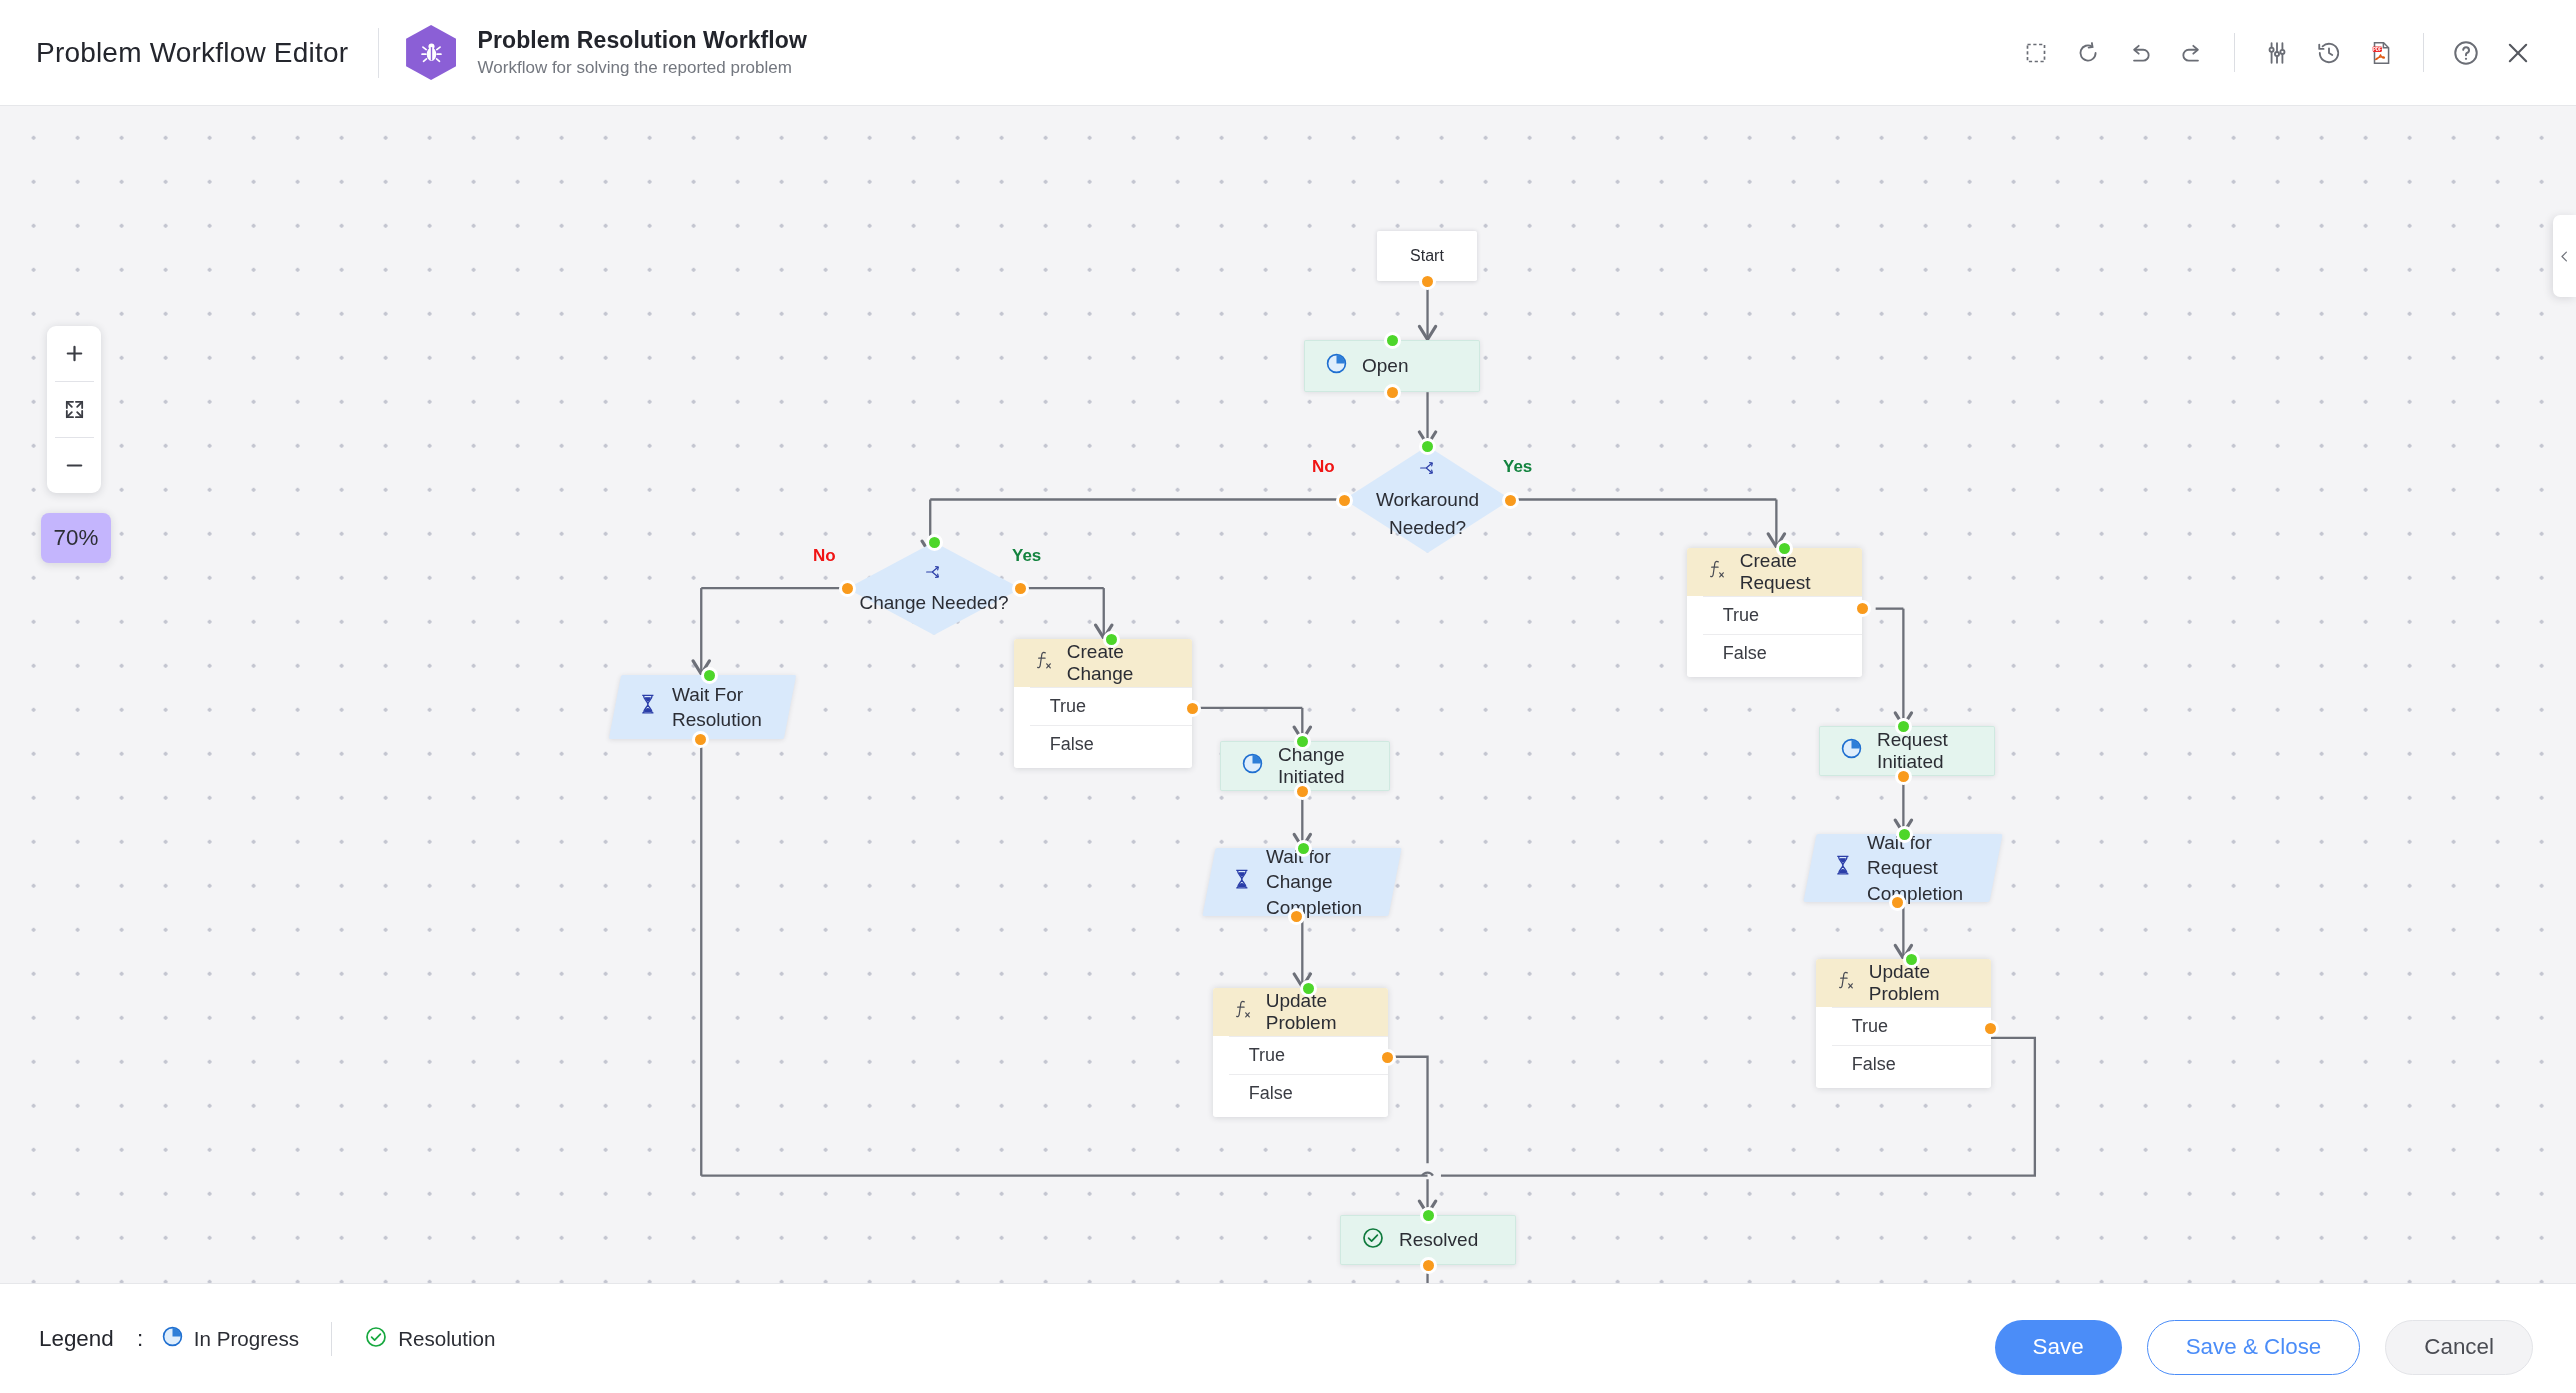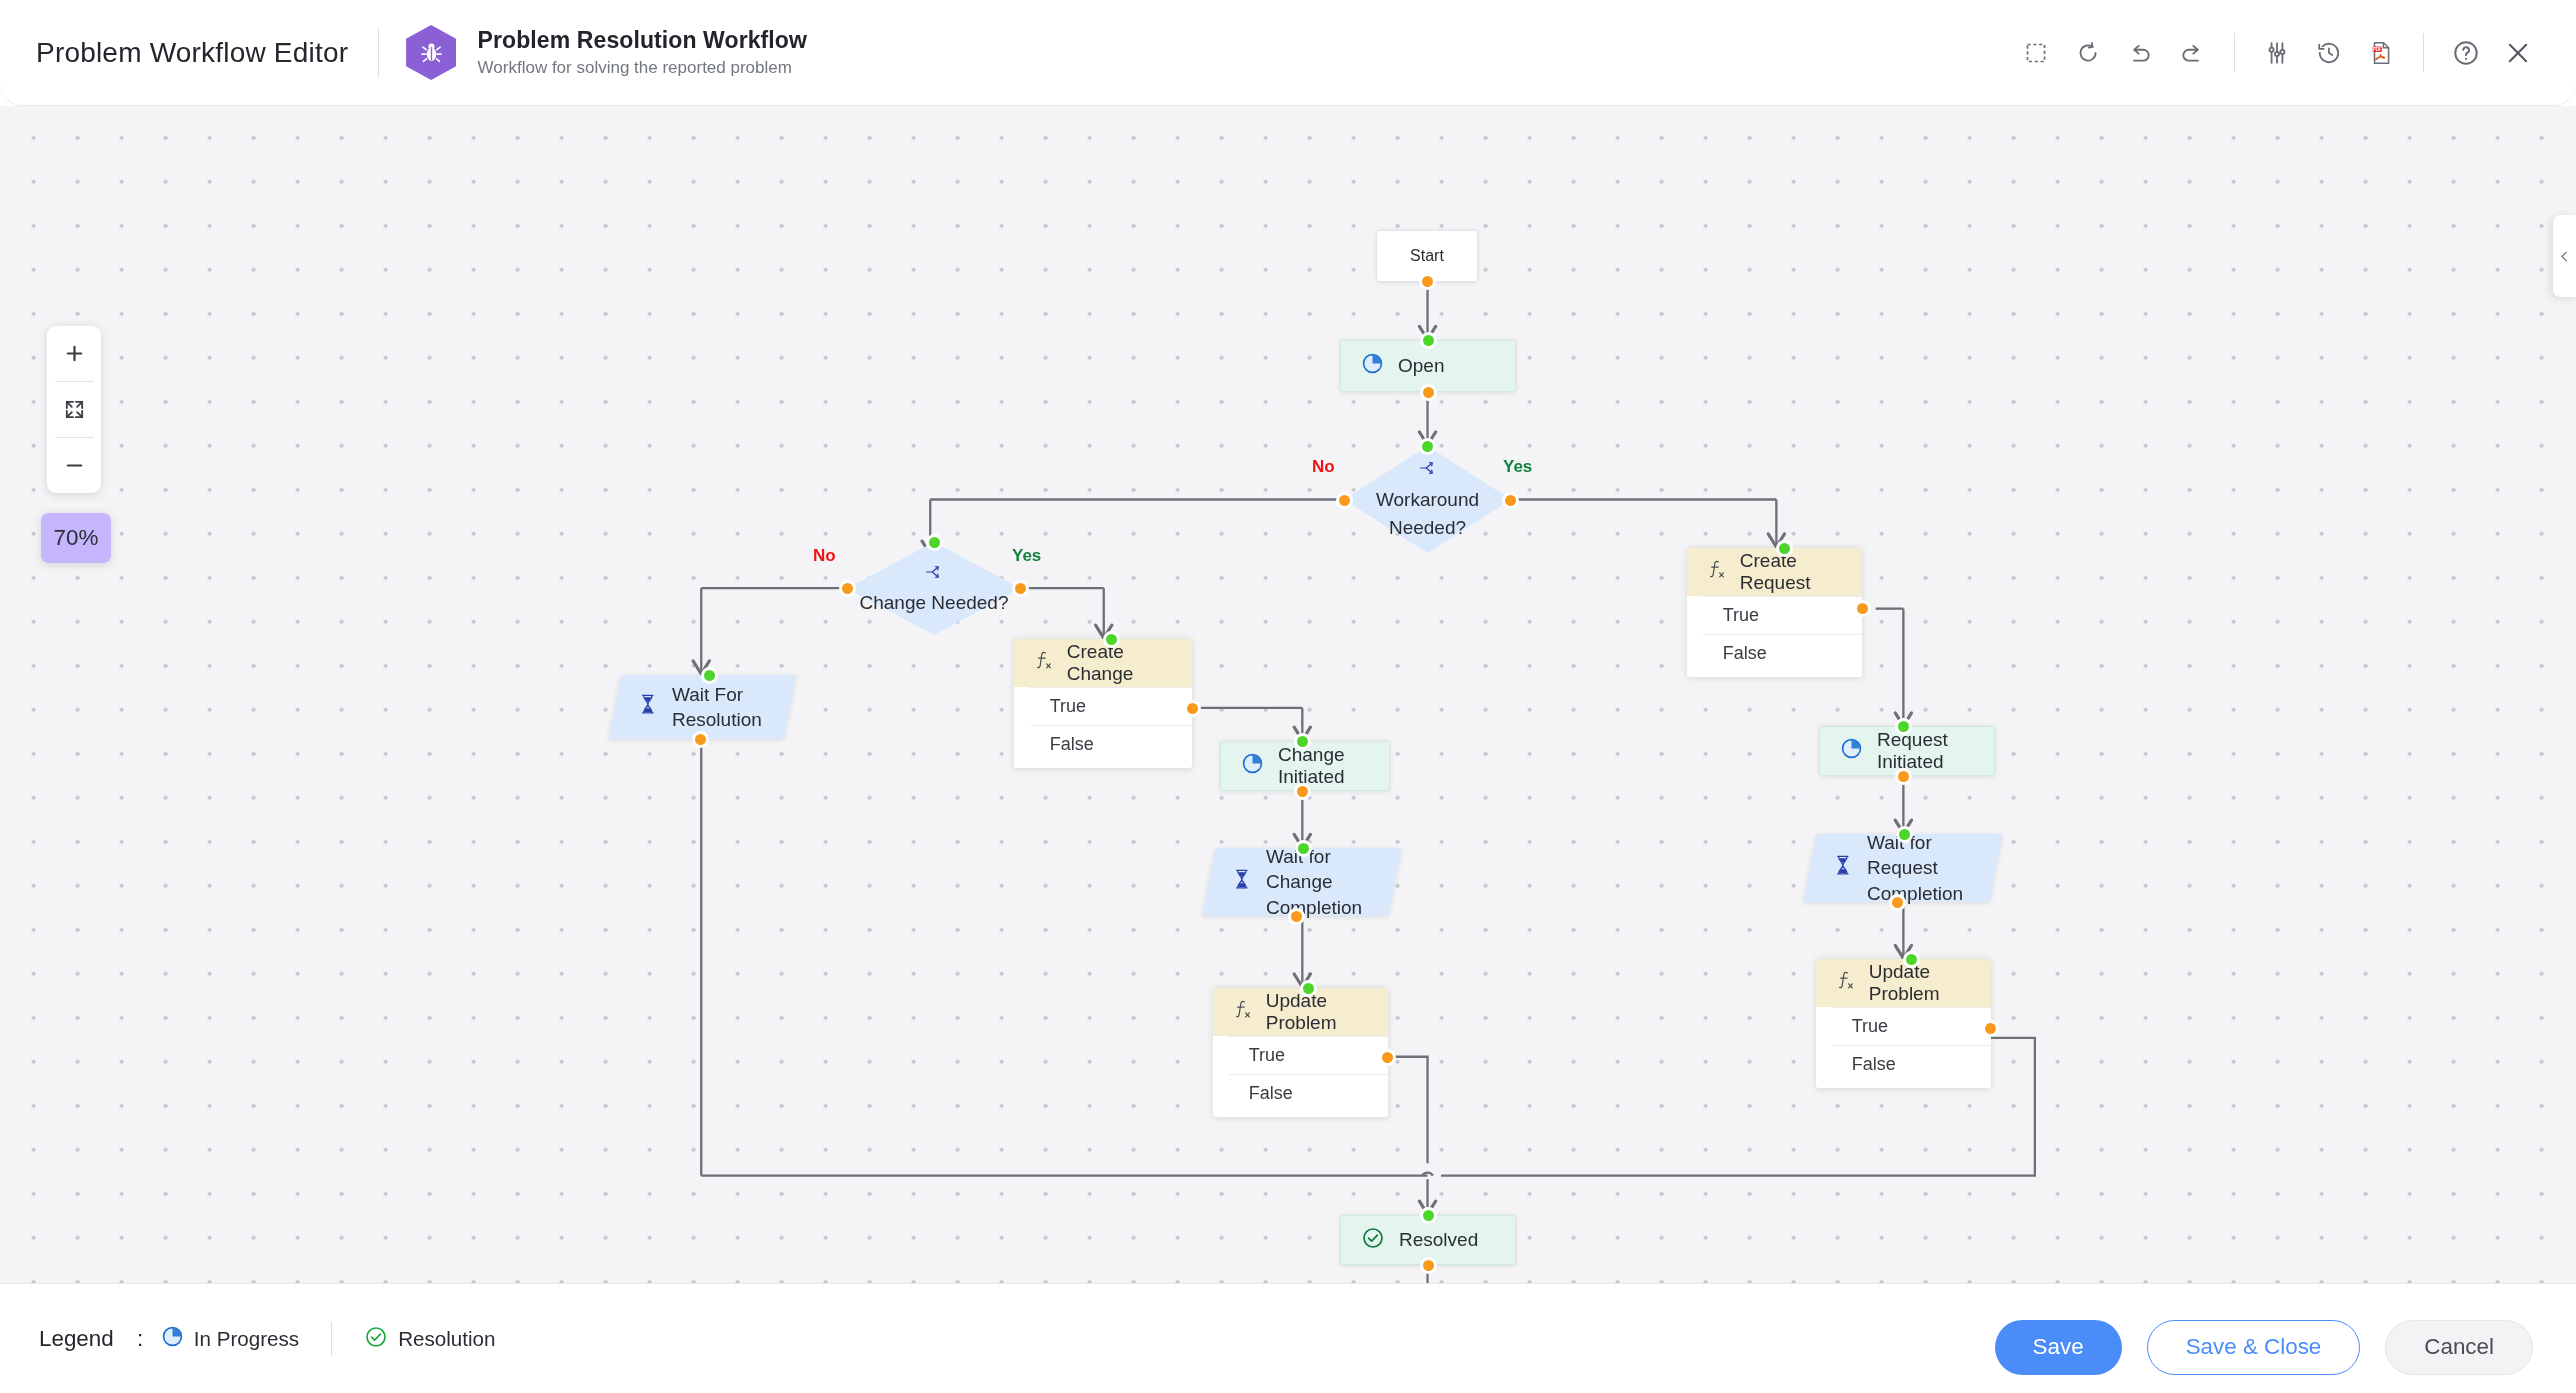--- a/index.html
+++ b/index.html
@@ -8,21 +8,21 @@
     font-family: "Liberation Sans", sans-serif;
     background: #ffffff; overflow: hidden;
   }
   .app { position: relative; width: 2576px; height: 1394px; display: flex; flex-direction: column; }
 
   
   .header {
     height: 106px; flex: 0 0 106px; background: #fff;
     border-bottom: 0.9px solid #e6e7ea;
     display: flex; align-items: center; padding: 0 32px 0 36px;
-    position: relative; z-index: 30; border-radius: 22px;
+    position: relative; z-index: 30;
   }
   .app-title { font-size: 28px; color: #24262d; letter-spacing: 0.2px; white-space: nowrap; }
   .hdr-divider { width: 0.9px; height: 50px; background: #dfe1e6; margin: 0 27px 0 30px; }
   .wf-badge {
     width: 50px; height: 55px; flex: 0 0 50px; position: relative;
     display: flex; align-items: center; justify-content: center; margin-right: 21.5px;
   }
   .wf-badge .hexa {
     position: absolute; inset: 0;
     background: #8b5fd6;
@@ -333,21 +333,21 @@
       <svg width="15" height="15" viewBox="0 0 24 24" fill="none" stroke="#72757d" stroke-width="2" stroke-linecap="round" stroke-linejoin="round">
         <path d="M15 5 8 12l7 7"></path>
       </svg>
     </div>
 
     <div class="node" style="left:1377px; top:125px; width:100px; height:50px;">
       <div class="n-terminal" style="width:100%;height:100%;">Start</div>
       <div class="port out" style="left:42px; top:42px;"></div>
     </div>
 
-    <div class="node" style="left:1340px; top:234px; width:176px; height:52px;">
+    <div class="node" style="left:1304px; top:234px; width:176px; height:52px;">
       <div class="n-status" style="width:100%;height:100%;">
         <span>
           <svg width="23" height="23" viewBox="0 0 24 24">
             <circle cx="12" cy="12" r="9.3" fill="#dfeefc" stroke="#1f6fd0" stroke-width="1.7"></circle>
             <path d="M12 3.2A8.8 8.8 0 0 1 20.8 12H12z" fill="#2f7fd8"></path>
           </svg>
         </span>
         <span>Open</span>
       </div>
       <div class="port in" style="left:80px; top:-8px;"></div>

